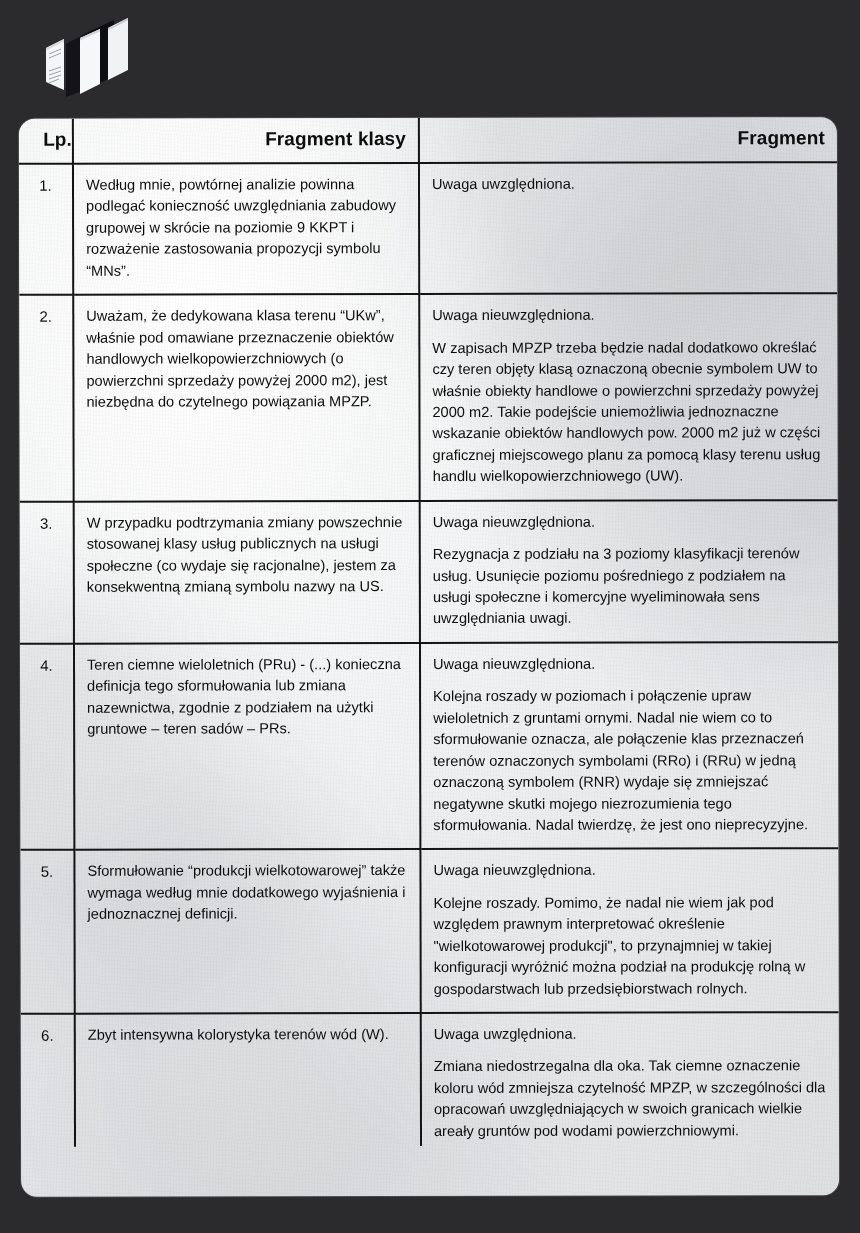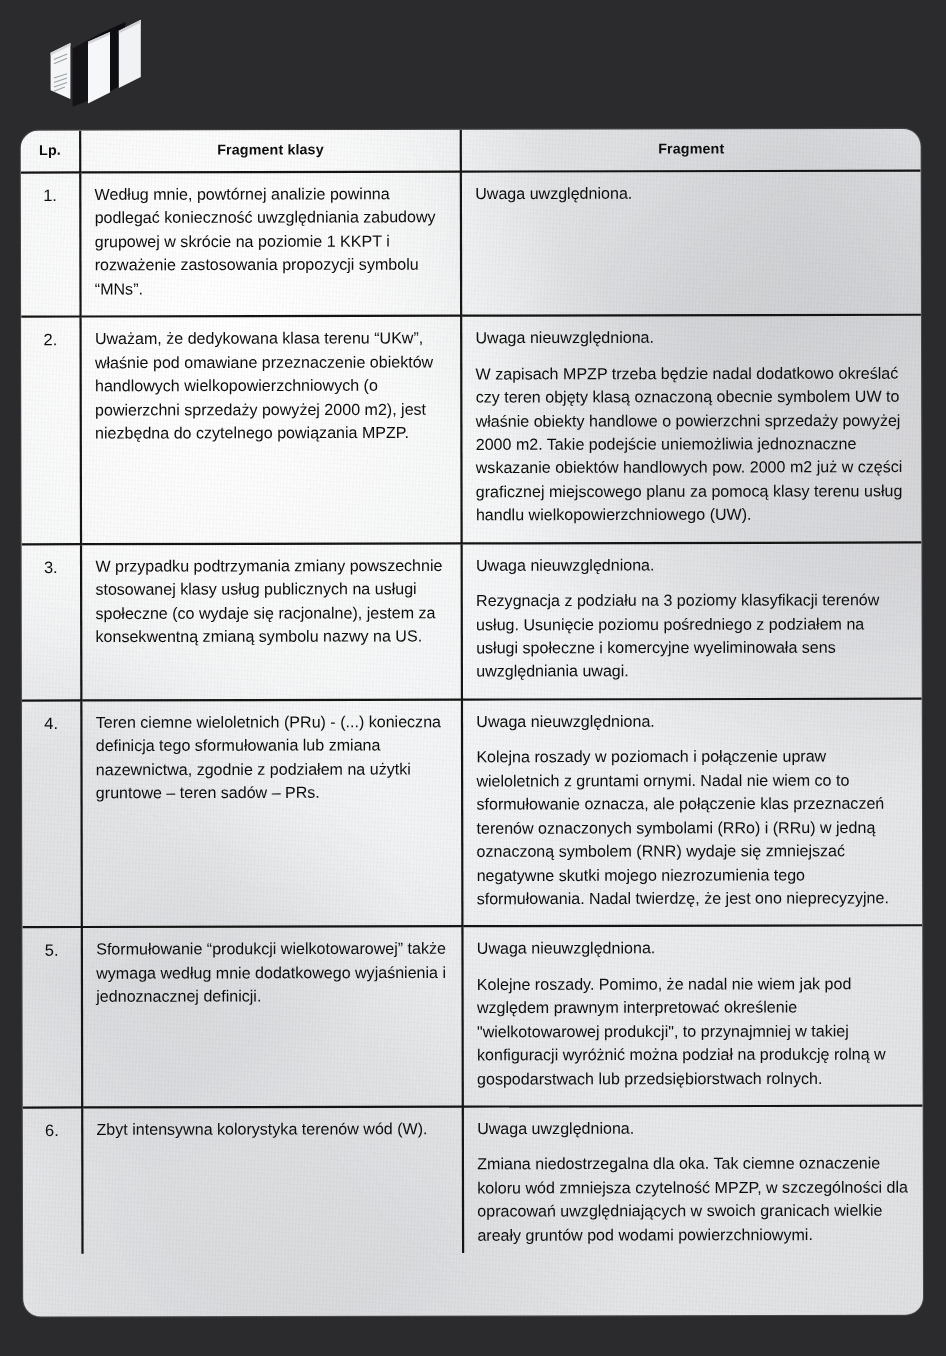--- a/index.html
+++ b/index.html
@@ -81,23 +81,23 @@
     padding: 10px 12px 12px 12px;
     color: #0d0d0d;
   }
   .table th:last-child, .table td:last-child { border-right: none; }
   .table tr:last-child td { border-bottom: none; }
 
   .col-lp  { width: 54px; }
   .col-frag{ width: 346px; }
 
   thead th {
-    font-size: 13px;
+    font-size: 19px;
     font-weight: bold;
-    text-align: center;
+    text-align: right;
     padding-top: 17px;
     padding-bottom: 17px;
     letter-spacing: .1px;
   }
   thead th.th-lp { padding-left: 0; padding-right: 0; }
 
   tbody td {
     font-size: 14.6px;
     line-height: 1.47;
   }
@@ -154,21 +154,21 @@
         <th class="th-lp">Lp.</th>
         <th>Fragment klasy</th>
         <th>Fragment</th>
       </tr>
     </thead>
     <tbody>
 
       <tr>
         <td class="cell-lp">1.</td>
         <td>
-          <p class="frag-text">Według mnie, powtórnej analizie powinna podlegać konieczność uwzględniania zabudowy grupowej w skrócie na poziomie 1 KKPT i rozważenie zastosowania propozycji symbolu “MNs”.</p>
+          <p class="frag-text">Według mnie, powtórnej analizie powinna podlegać konieczność uwzględniania zabudowy grupowej w skrócie na poziomie 9 KKPT i rozważenie zastosowania propozycji symbolu “MNs”.</p>
         </td>
         <td>
           <p class="cmt-lead">Uwaga uwzględniona.</p>
           <p class="cmt-body"></p>
         </td>
       </tr>
 
       <tr>
         <td class="cell-lp">2.</td>
         <td>

